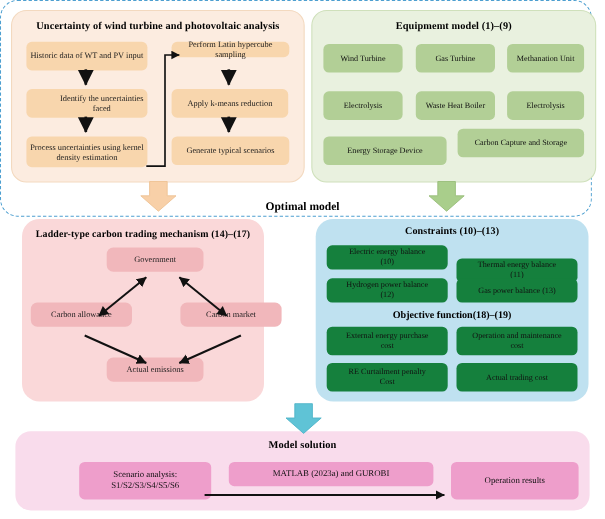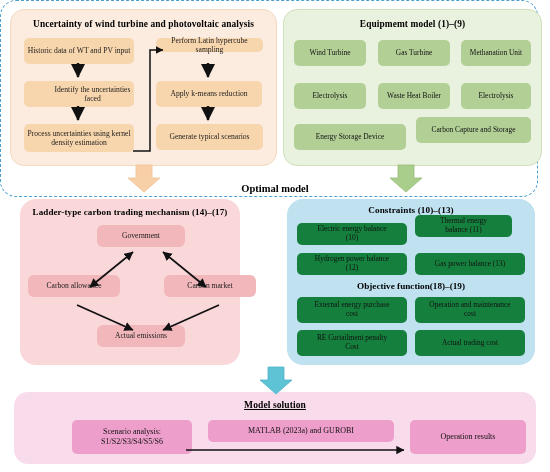--- a/index.html
+++ b/index.html
@@ -78,21 +78,21 @@
   #objective-title{
     position:absolute;left:0;right:0;top:82px;text-align:center;
     font-weight:bold;font-size:9.2px;color:#000;
   }
 
   
   #solution-panel{
     left:14px;top:392px;width:522px;height:72px;
     background:#f9dcec;border-radius:14px;
   }
-  #solution-panel .panel-title{margin-top:8px;font-size:9.5px;text-decoration:underline;}
+  #solution-panel .panel-title{margin-top:8px;font-size:9.5px;}
   .mbox{
     position:absolute;background:#ee9ecb;border-radius:5px;
     display:flex;align-items:center;justify-content:center;text-align:center;
     font-size:8px;color:#111;line-height:1.25;padding:0 3px;box-sizing:border-box;
   }
 
   svg.ovl{position:absolute;left:0;top:0;width:550px;height:472px;pointer-events:none;}
 </style>
 </head>
 <body>
@@ -137,21 +137,21 @@
   <div class="pbox" style="left:77px;top:26px;width:88px;height:22px;">Government</div>
   <div class="pbox" style="left:8px;top:76px;width:92px;height:22px;">Carbon allowance</div>
   <div class="pbox" style="left:144px;top:76px;width:92px;height:22px;">Carbon market</div>
   <div class="pbox" style="left:77px;top:126px;width:88px;height:22px;">Actual emissions</div>
 </div>
 
 <div class="panel" id="constraints-panel">
   <div class="panel-title">Constraints (10)–(13)</div>
 
   <div class="bbox" style="left:10px;top:24px;width:110px;height:22px;">Electric energy balance (10)</div>
-  <div class="bbox" style="left:128px;top:16px;width:97px;height:22px;text-align:center;">Thermal energy balance (11)</div>
+  <div class="bbox" style="left:128px;top:36px;width:110px;height:22px;text-align:center;">Thermal energy balance (11)</div>
   <div class="bbox" style="left:10px;top:54px;width:110px;height:22px;">Hydrogen power balance (12)</div>
   <div class="bbox" style="left:128px;top:54px;width:110px;height:22px;">Gas power balance (13)</div>
 
   <div id="objective-title">Objective function(18)–(19)</div>
 
   <div class="bbox" style="left:10px;top:98px;width:110px;height:26px;">External energy purchase cost</div>
   <div class="bbox" style="left:128px;top:98px;width:110px;height:26px;">Operation and maintenance cost</div>
   <div class="bbox" style="left:10px;top:131px;width:110px;height:26px;">RE Curtailment penalty Cost</div>
   <div class="bbox" style="left:128px;top:131px;width:110px;height:26px;">Actual trading cost</div>
 </div>

